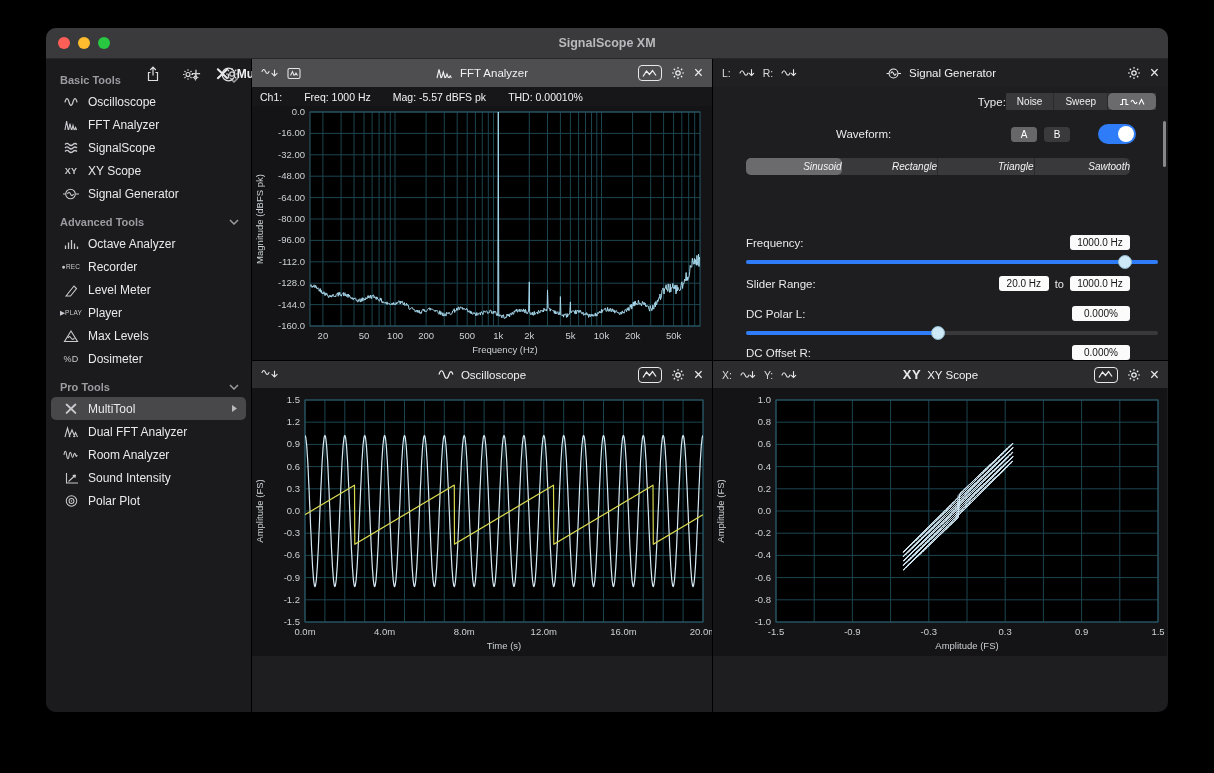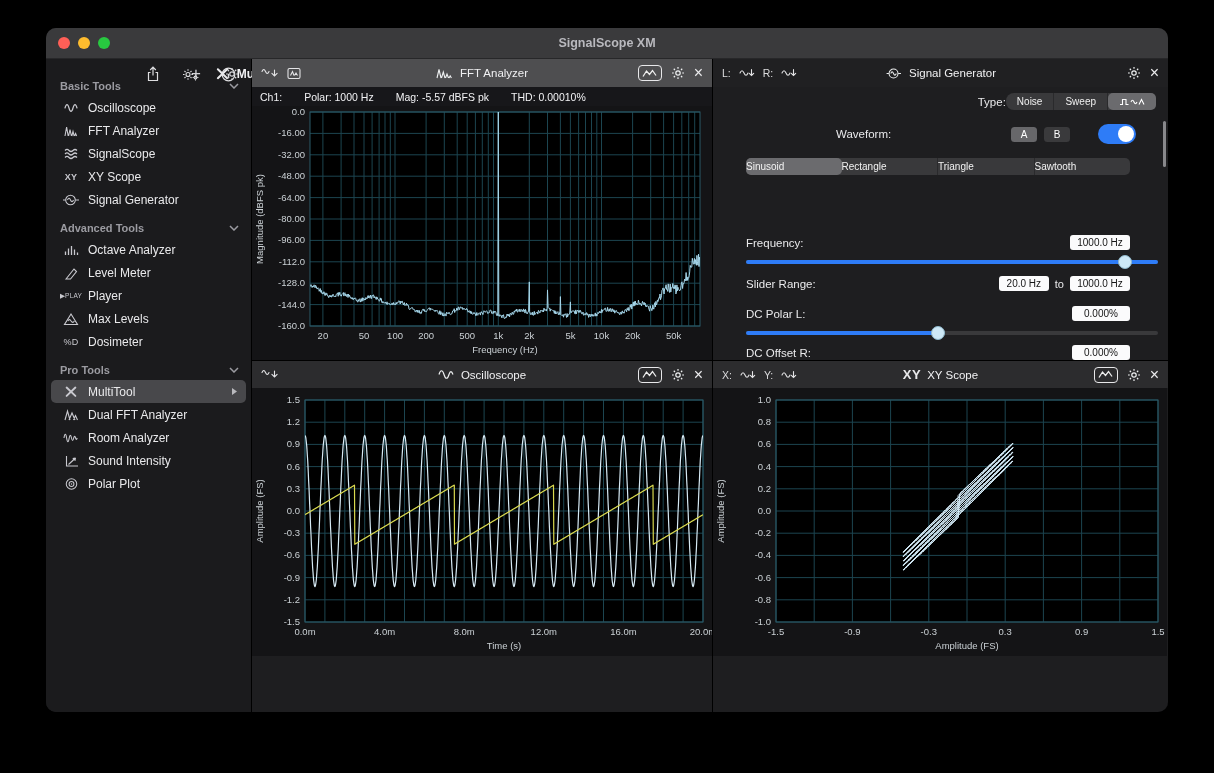--- a/index.html
+++ b/index.html
@@ -9,21 +9,21 @@
     box-shadow:0 0 0 1px #000,0 18px 50px rgba(0,0,0,.65);}
   
   .titlebar{height:30px;flex:0 0 auto;background:#3a3a3c;border-bottom:1px solid #272729;
     display:flex;align-items:center;position:relative;}
   .traffic{position:absolute;left:12px;display:flex;gap:8px;}
   .light{width:12px;height:12px;border-radius:50%;}
   .title{width:100%;text-align:center;font-size:12.5px;font-weight:700;color:#b9b9be;}
   
   .body-row{flex:1;display:flex;min-height:0;}
   .sidebar{width:206px;flex:0 0 auto;background:#1b1b1d;border-right:1px solid #000;
-    padding-top:10px;box-sizing:border-box;overflow:hidden;}
+    padding-top:4px;box-sizing:border-box;overflow:hidden;}
   .sb-head{height:20px;margin-top:7px;display:flex;align-items:center;padding:0 12px 0 14px;
     font-size:11px;font-weight:700;color:#9b9ba1;}
   .sb-head .chev{margin-left:auto;display:flex;}
   .sb-item{height:23px;display:flex;align-items:center;margin:0 5px;padding:0 8px 0 7px;
     border-radius:5px;font-size:12px;color:#e9e9eb;}
   .sb-item.sel{background:#48484b;}
   .sb-icon{width:26px;flex:0 0 auto;display:flex;justify-content:center;align-items:center;color:#c9c9cf;}
   .ticon{font-size:6.5px;color:#c9c9cf;white-space:nowrap;letter-spacing:.2px;}
   .sb-label{margin-left:4px;white-space:nowrap;}
   .sb-arrow{margin-left:auto;display:flex;}
@@ -56,33 +56,33 @@
     display:flex;align-items:center;justify-content:center;}
   .close-x{font-size:16px;color:#ececee;line-height:1;font-weight:500;}
   .xy-logo{font-size:13px;font-weight:700;color:#e9e9eb;letter-spacing:.5px;}
   .fft-info{height:19px;flex:0 0 auto;background:#17171a;display:flex;align-items:center;gap:22px;
     padding-left:8px;font-size:10.5px;color:#f2f2f4;white-space:nowrap;}
   svg.chart{display:block;background:#141416;flex:0 0 auto;}
   svg.chart text.tick{font-family:"Liberation Sans","DejaVu Sans",sans-serif;font-size:9.5px;fill:#cbd1d5;}
   
   .sg-content{position:relative;flex:1;font-size:11.5px;color:#e9e9eb;overflow:hidden;}
   .sg-row{position:absolute;left:33px;right:10px;display:flex;align-items:center;}
-  .seg-group{display:flex;background:#39393b;border-radius:8px;justify-content:space-between;}
+  .seg-group{display:flex;background:#39393b;border-radius:1px;justify-content:space-between;}
   .seg{height:17px;display:flex;align-items:center;justify-content:center;font-size:10px;
     color:#f0f0f0;padding:0 11px;border-right:1px solid #2a2a2c;}
   .seg:last-child{border-right:none;}
   .seg.sel{background:#6b6b6e;border-radius:5px;border-right:none;}
   .ab{width:26px;height:15px;border-radius:3.5px;background:#3a3a3c;display:flex;align-items:center;
     justify-content:center;font-size:10px;color:#fff;}
   .ab.sel{background:#67676a;}
   .toggle{width:38px;height:20px;border-radius:10px;background:#2e7cf7;position:relative;}
   .toggle-knob{position:absolute;right:2px;top:2px;width:16px;height:16px;border-radius:50%;background:#fff;}
   .wseg-track{display:flex;flex:1;background:#39393b;border-radius:5px;margin-right:28px;}
-  .wseg{flex:1;height:17px;line-height:17px;text-align:left;font-size:10px;color:#f2f2f2;
-    border-right:1px solid #2a2a2c;}
+  .wseg{flex:1;height:17px;line-height:17px;text-align:right;font-size:10px;color:#f2f2f2;
+    border-right:1px solid #2a2a2c;font-style:italic;}
   .wseg:last-child{border-right:none;}
   .wseg.sel{background:#6b6b6e;border-radius:5px;border-right:none;}
   .valbox{background:#fbfbfc;color:#141414;font-size:10px;border-radius:3px;height:15px;
     line-height:15px;padding:0 5px;text-align:center;white-space:nowrap;}
   .slider{position:relative;height:16px;flex:1;}
   .slider .track{position:absolute;left:0;right:0;top:6px;height:4px;border-radius:2px;background:#39393b;}
   .slider .fill{position:absolute;left:0;top:6px;height:4px;border-radius:2px;background:#2e7cf7;}
   .slider .knob{position:absolute;top:1px;width:14px;height:14px;border-radius:50%;background:#cde8f6;
     border:1px solid #8fb8cc;transform:translateX(-50%);box-sizing:border-box;}
   .sg-scroll{position:absolute;right:2px;top:34px;width:3px;height:46px;background:#9b9b9f;
@@ -166,20 +166,26 @@
         <div class="sb-item">
           <span class="sb-icon">
             <svg width="15" height="14" viewBox="0 0 15 14" fill="none" stroke="#c9c9cf" stroke-width="1.3">
               <path d="M1.5 12 V8.5 M4.5 12 V5.5 M7.5 12 V3 M10.5 12 V6.5 M13.5 12 V9.5"></path>
             </svg>
           </span>
           <span class="sb-label">Octave Analyzer</span>
         </div>
         <div class="sb-item">
           <span class="sb-icon">
+            <span class="ticon">●REC</span>
+          </span>
+          <span class="sb-label">Recorder</span>
+        </div>
+        <div class="sb-item">
+          <span class="sb-icon">
             <svg width="15" height="14" viewBox="0 0 15 14" fill="none" stroke="#c9c9cf" stroke-width="1.1">
               <path d="M2 13 L10 3 l2.5 2.5 L6.5 13 H2 Z"></path>
             </svg>
           </span>
           <span class="sb-label">Level Meter</span>
         </div>
         <div class="sb-item">
           <span class="sb-icon">
             <span class="ticon">▶PLAY</span>
           </span>
@@ -360,21 +366,21 @@
                 <svg width="14" height="14" viewBox="0 0 14 14" fill="none" stroke="#eef0f1" stroke-width="1.2">
                   <circle cx="7" cy="7" r="2.2"></circle>
                     <path d="M7 1 V2.8 M7 11.2 V13 M1 7 H2.8 M11.2 7 H13 M2.76 2.76 L4 4 M10 10 L11.24 11.24 M11.24 2.76 L10 4 M4 10 L2.76 11.24"></path>
                 </svg>
               </span>
               <span class="close-x">×</span>
             </div>
           </div>
           <div class="fft-info">
             <span>Ch1:</span>
-            <span>Polar: 1000 Hz</span>
+            <span>Freq: 1000 Hz</span>
             <span>Mag: -5.57 dBFS pk</span>
             <span>THD: 0.00010%</span>
           </div>
           <svg class="chart" width="460" height="254">
               <rect x="58" y="6" width="390" height="214" fill="#000"></rect>
               <line x1="70.9" y1="6" x2="70.9" y2="220" stroke="#1c4550" stroke-width="1"></line>
               <line x1="89.1" y1="6" x2="89.1" y2="220" stroke="#1c4550" stroke-width="1"></line>
               <line x1="102.0" y1="6" x2="102.0" y2="220" stroke="#1c4550" stroke-width="1"></line>
               <line x1="112.0" y1="6" x2="112.0" y2="220" stroke="#1c4550" stroke-width="1"></line>
               <line x1="120.1" y1="6" x2="120.1" y2="220" stroke="#1c4550" stroke-width="1"></line>

